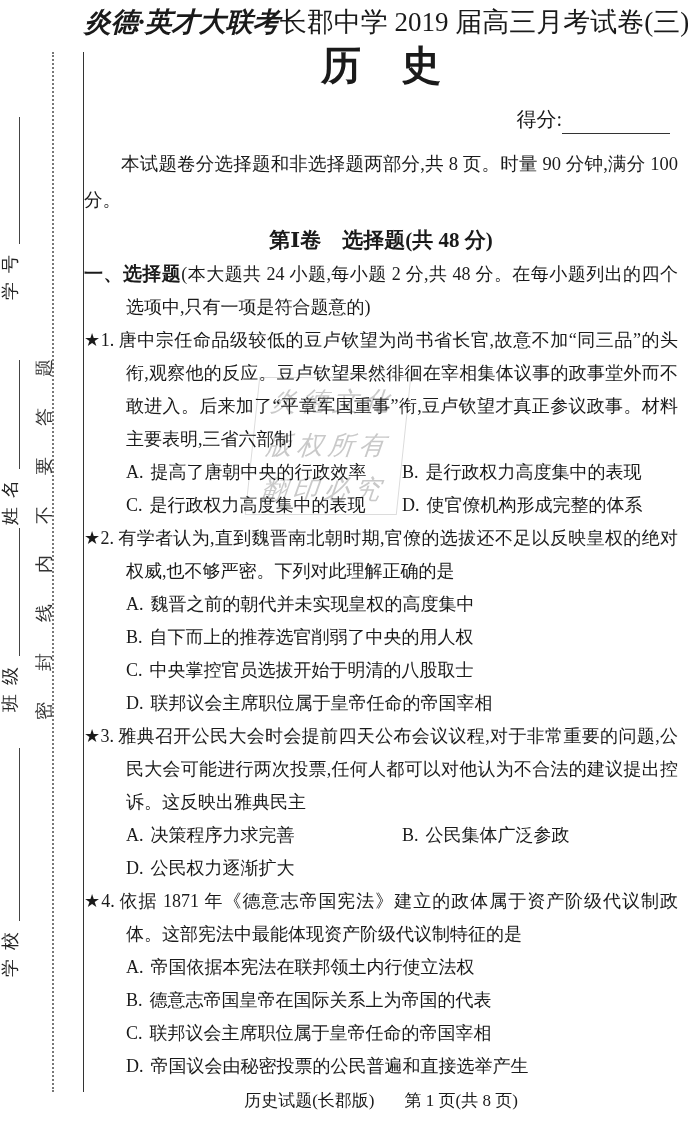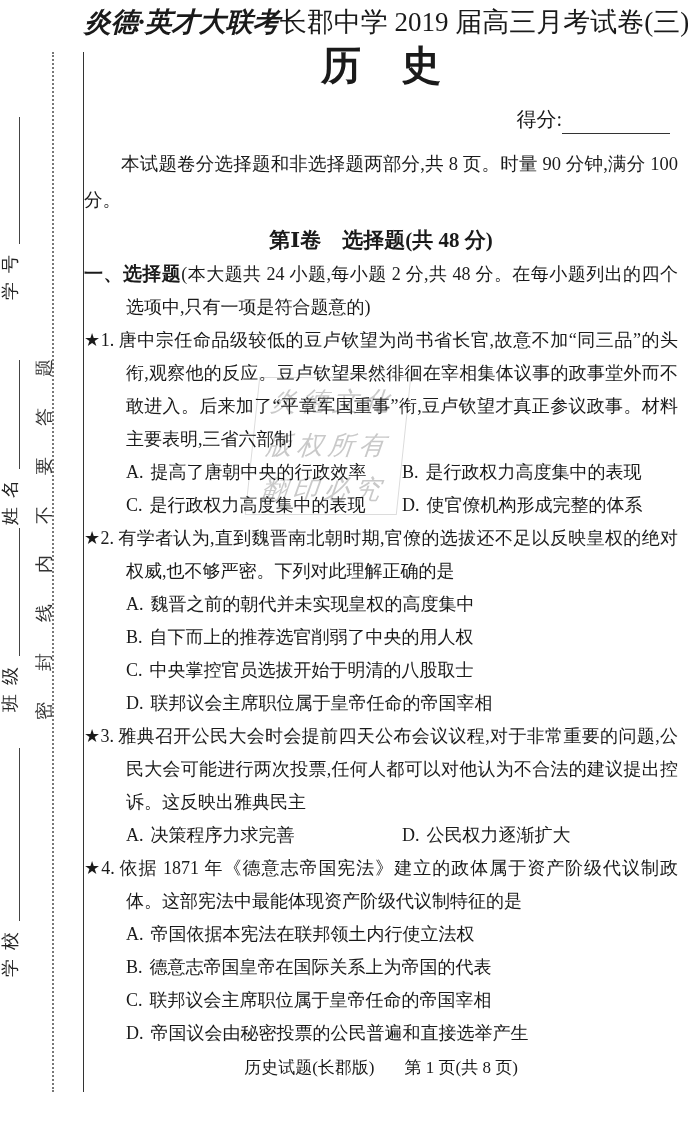--- a/index.html
+++ b/index.html
@@ -172,20 +172,21 @@
       <div class="opt-line"><span class="opt-key">D.</span><span>联邦议会主席职位属于皇帝任命的帝国宰相</span></div>
     </div>
   </div>
 
   <div class="q-block">
     <p class="q-stem">
       <span>★</span><span class="q-num">3.</span><span>雅典召开公民大会时会提前四天公布会议议程,对于非常重要的问题,公民大会可能进行两次投票,任何人都可以对他认为不合法的建议提出控诉。这反映出雅典民主</span>
     </p>
     <div class="opt-grid">
       <div class="opt-line"><span class="opt-key">A.</span><span>决策程序力求完善</span></div>
+      <div class="opt-line"><span class="opt-key">B.</span><span>公民集体广泛参政</span></div>
       <div class="opt-line"><span class="opt-key">D.</span><span>公民权力逐渐扩大</span></div>
     </div>
   </div>
 
   <div class="q-block">
     <p class="q-stem">
       <span>★</span><span class="q-num">4.</span><span>依据 1871 年《德意志帝国宪法》建立的政体属于资产阶级代议制政体。这部宪法中最能体现资产阶级代议制特征的是</span>
     </p>
     <div>
       <div class="opt-line"><span class="opt-key">A.</span><span>帝国依据本宪法在联邦领土内行使立法权</span></div>

